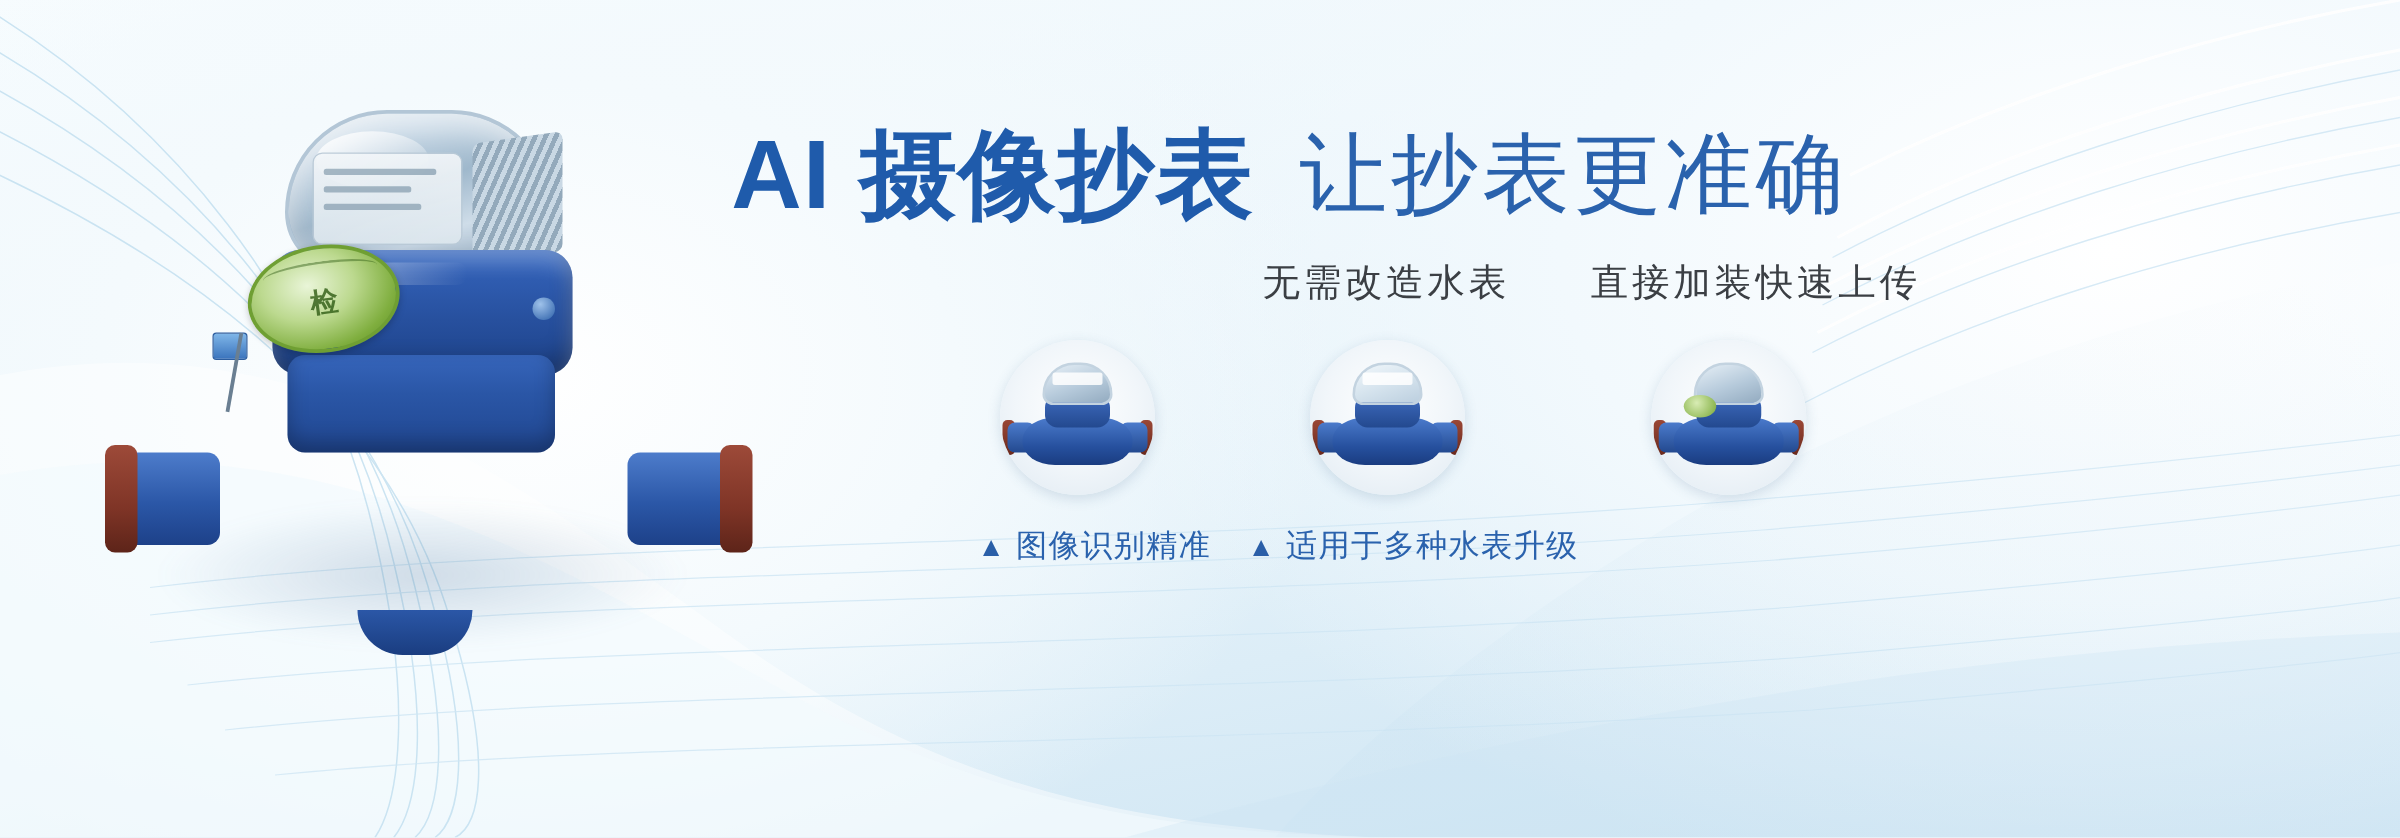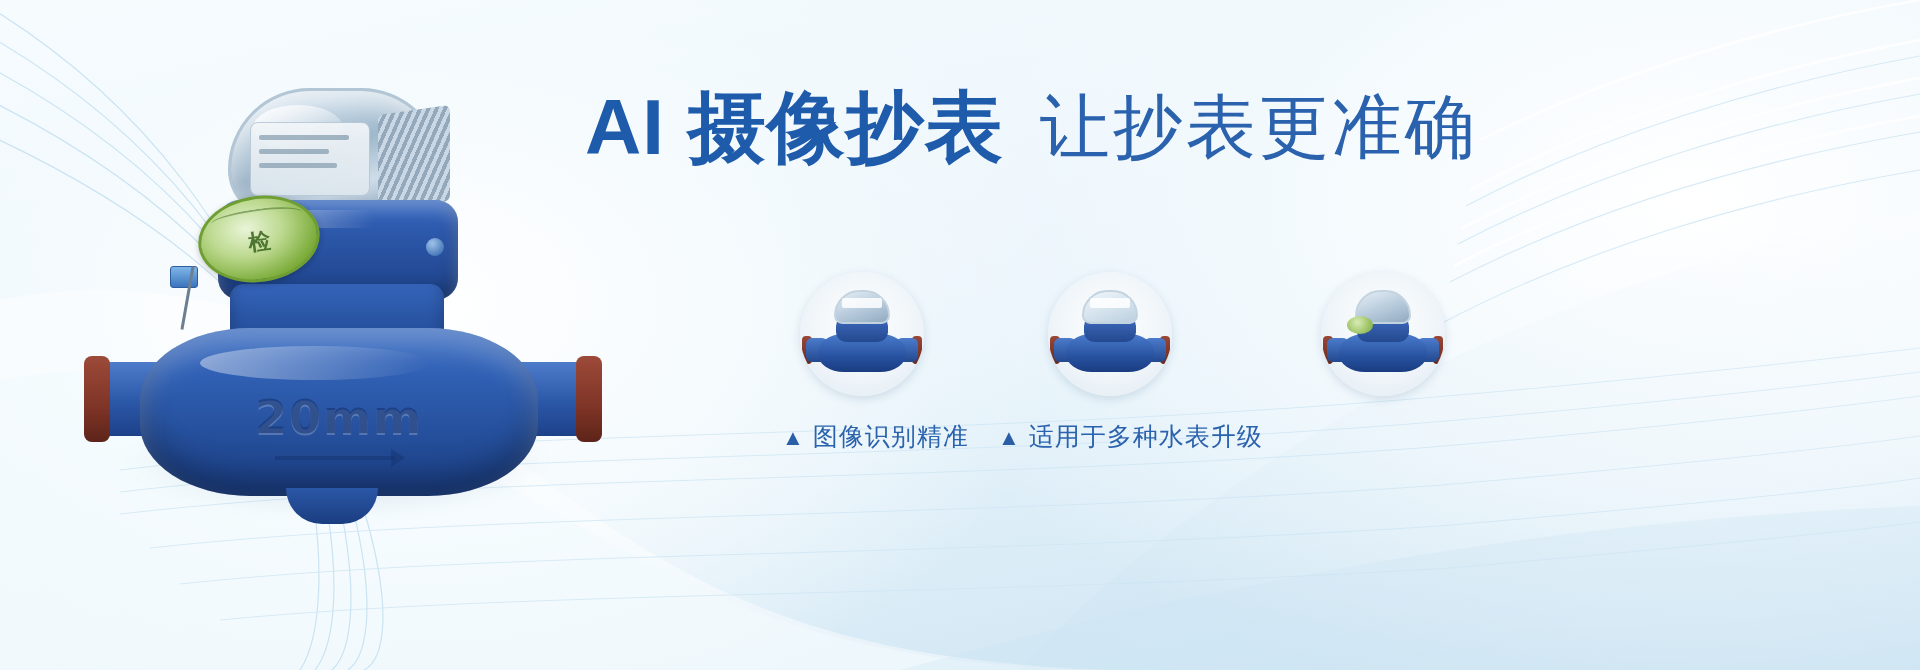--- a/index.html
+++ b/index.html
@@ -146,21 +146,21 @@
     border:1px solid #2c5d9f;
   }
   .m-screw{
     position:absolute; left:348px; top:168px; width:18px; height:18px;
     border-radius:50%; background:radial-gradient(circle at 35% 30%,#9fc2ea,#2b5fa8);
   }
 
   
   .copy{ position:absolute; left:585px; top:0; width:1320px; height:670px; }
   .headline{
-    position:absolute; left:0; top:88px; width:1300px;
+    position:absolute; left:0; top:100px; width:1300px;
     white-space:nowrap; line-height:1;
   }
   .h-main{
     font-size:78px; font-weight:700; letter-spacing:1px;
     color:#1f5bab; vertical-align:middle;
   }
   .h-sub{
     font-size:70px; font-weight:400; letter-spacing:3px;
     color:#2a62ad; vertical-align:middle; margin-left:36px;
   }
@@ -291,39 +291,39 @@
         <i></i>
         <i></i>
     </div>
     <div class="m-cap"></div>
     <div class="m-screw"></div>
     <div class="m-neck"></div>
     <div class="m-pipe left"></div>
     <div class="m-pipe right"></div>
     <div class="m-ring left"></div>
     <div class="m-ring right"></div>
-    <div class="m-body">
-      <div class="gloss"></div>
-      <div class="m-emboss">20mm</div>
-      <div class="m-arrow"></div>
-    </div>
     <div class="m-foot"></div>
     <div class="m-tag"></div>
     <div class="m-wire"></div>
     <div class="m-seal">
       <span>检</span>
     </div>
   </div>
 
   <div class="copy">
 
     <div class="headline">
       <span class="h-main">AI 摄像抄表</span><span class="h-sub">让抄表更准确</span>
     </div>
 
+    <div class="subline">
+      <span>无需改造水表</span>
+      <span class="gap"></span>
+      <span>直接加装快速上传</span>
+    </div>
 
     <div class="thumbs">
       <div class="thumb">
         <div class="tm tm-ringL"></div>
           <div class="tm tm-ringR"></div>
         <div class="tm tm-pipeL"></div>
           <div class="tm tm-pipeR"></div>
         <div class="tm tm-body"></div>
         <div class="tm tm-cap"></div>
         <div class="tm tm-dome"></div>

